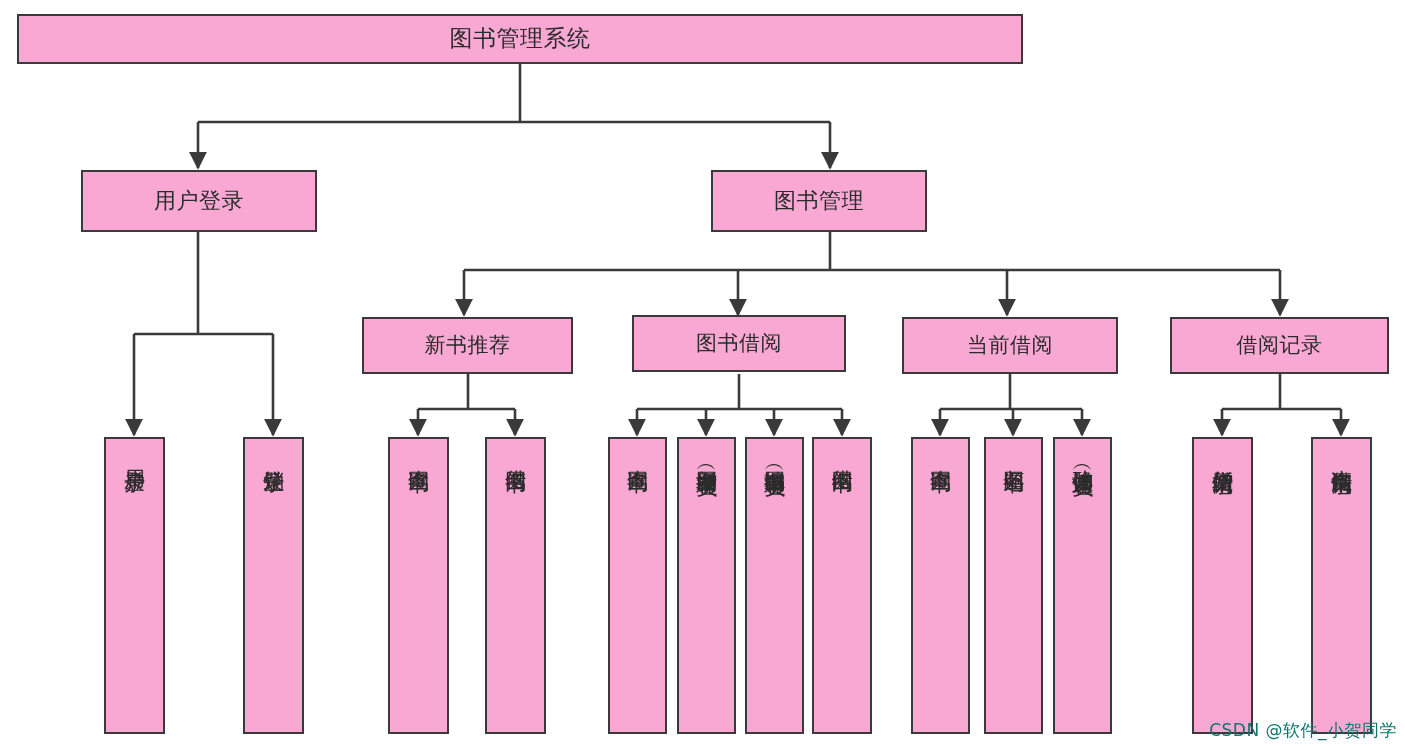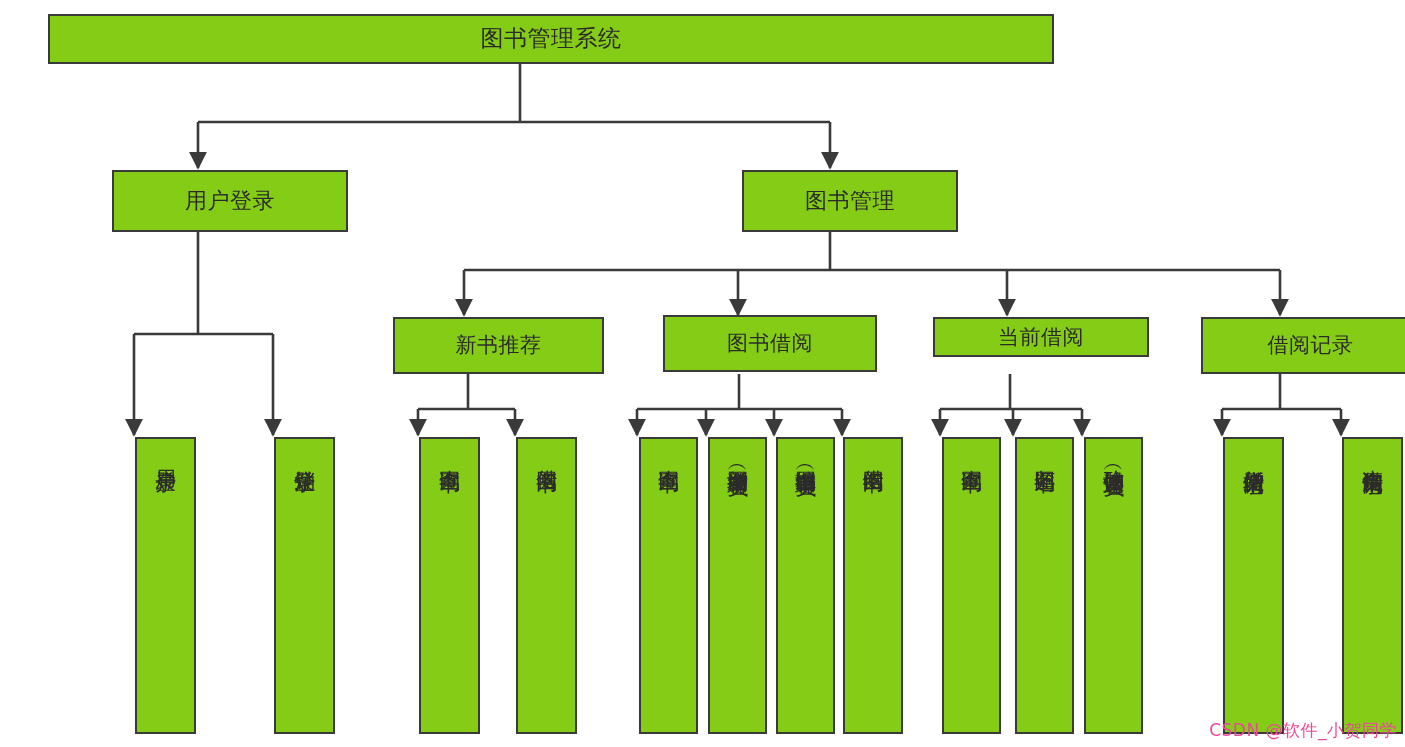--- a/index.html
+++ b/index.html
@@ -22,28 +22,27 @@
     position: absolute;
     left: 0;
     top: 0;
     width: 1405px;
     height: 747px;
     pointer-events: none;
   }
   .node {
     position: absolute;
     box-sizing: border-box;
-    background: #84cc16;
+    background: #f9a8d4;
     border: 2px solid #3a3a3a;
     display: flex;
     align-items: center;
     justify-content: center;
     color: #2b2b2b;
     z-index: 2;
-    margin-left: 31px;
   }
   .node .lbl {
     display: block;
     text-align: center;
     line-height: 1.18;
     letter-spacing: 0.5px;
   }
   .node.root .lbl { font-size: 23px; }
   .node.l2 .lbl  { font-size: 22px; }
   .node.l3 .lbl  { font-size: 21px; }
@@ -57,21 +56,21 @@
     font-size: 21px;
     line-height: 1.26;
     letter-spacing: 1px;
     white-space: nowrap;
   }
   #watermark {
     position: absolute;
     right: 8px;
     bottom: 5px;
     font-size: 17px;
-    color: #ec4899;
+    color: #0f766e;
     letter-spacing: 0.5px;
     z-index: 5;
     white-space: nowrap;
     font-family: "DejaVu Sans", "Liberation Sans", sans-serif;
   }
 </style>
 </head>
 <body>
 
 <div id="canvas">
@@ -129,21 +128,21 @@
   <div class="node l2" style="left: 711px; top: 170px; width: 216px; height: 62px;">
     <span class="lbl">图书管理</span>
   </div>
 
   <div class="node l3" style="left: 362px; top: 317px; width: 211px; height: 57px; justify-content: center;">
     <span class="lbl">新书推荐</span>
   </div>
   <div class="node l3" style="left: 632px; top: 315px; width: 214px; height: 57px;">
     <span class="lbl">图书借阅</span>
   </div>
-  <div class="node l3" style="left: 902px; top: 317px; width: 216px; height: 40px;">
+  <div class="node l3" style="left: 902px; top: 317px; width: 216px; height: 57px;">
     <span class="lbl">当前借阅</span>
   </div>
   <div class="node l3" style="left: 1170px; top: 317px; width: 219px; height: 57px;">
     <span class="lbl">借阅记录</span>
   </div>
 
   <div class="node leaf" style="left: 104px; top: 437px; width: 61px; height: 297px;">
     <span class="lbl">用户登录</span>
   </div>
   <div class="node leaf" style="left: 243px; top: 437px; width: 61px; height: 297px;">

